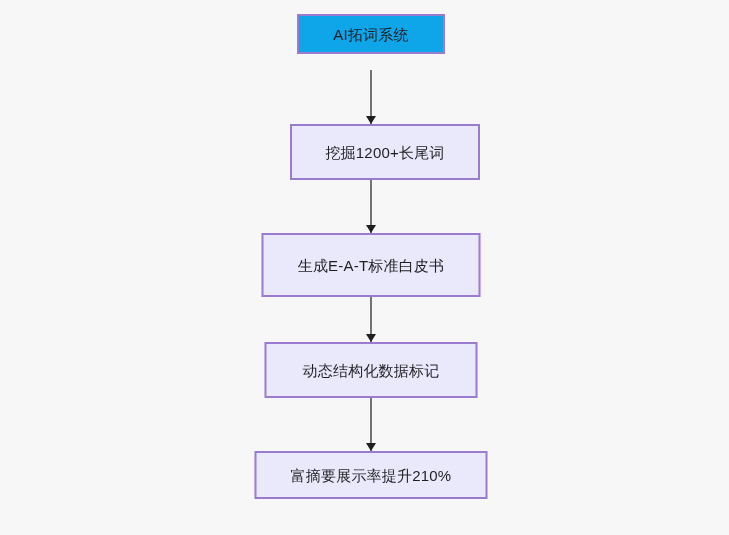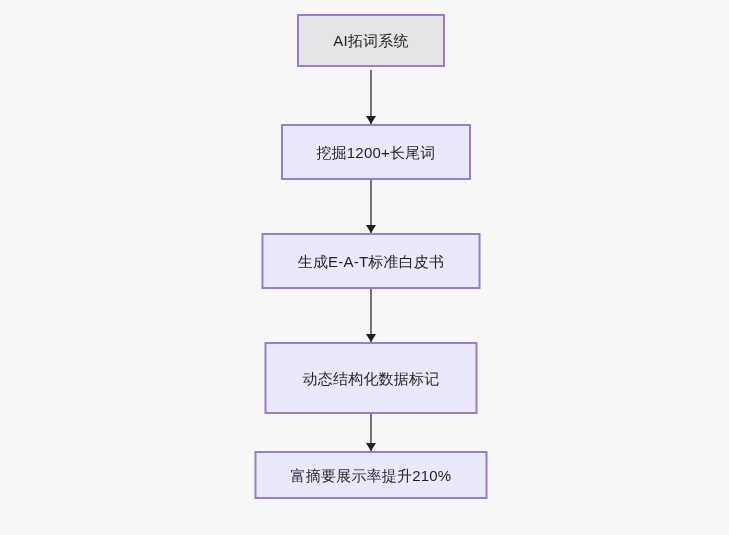--- a/index.html
+++ b/index.html
@@ -83,29 +83,29 @@
   </div>
   <div class="connector" style="left: 371px; top: 289px; height: 53px;">
     <div class="stem" style="height: 53px; background: rgb(115, 115, 115);"></div>
     <div class="head" style="border-top-color: rgb(31, 31, 34);"></div>
   </div>
   <div class="connector" style="left: 371px; top: 398px; height: 53px;">
     <div class="stem" style="height: 53px; background: rgb(115, 115, 115);"></div>
     <div class="head" style="border-top-color: rgb(31, 31, 34);"></div>
   </div>
 
-  <div class="node" style="left: 371px; top: 14px; width: 148px; height: 53px; background: #e5e5e5; border-color: rgb(154, 123, 208);">
+  <div class="node" style="left: 371px; top: 14px; width: 148px; height: 40px; background: #0ea5e9; border-color: rgb(154, 123, 208);">
     <span class="node-label" style="color: rgb(31, 31, 34);">AI拓词系统</span>
   </div>
-  <div class="node" style="left: 376px; top: 124px; width: 190px; height: 56px; background: rgb(234, 232, 251); border-color: rgb(154, 123, 208);">
+  <div class="node" style="left: 385px; top: 124px; width: 190px; height: 56px; background: rgb(234, 232, 251); border-color: rgb(154, 123, 208);">
     <span class="node-label" style="color: rgb(31, 31, 34);">挖掘1200+长尾词</span>
   </div>
-  <div class="node" style="left: 371px; top: 233px; width: 219px; height: 56px; background: rgb(234, 232, 251); border-color: rgb(154, 123, 208);">
+  <div class="node" style="left: 371px; top: 233px; width: 219px; height: 64px; background: rgb(234, 232, 251); border-color: rgb(154, 123, 208);">
     <span class="node-label" style="color: rgb(31, 31, 34);">生成E-A-T标准白皮书</span>
   </div>
-  <div class="node" style="left: 371px; top: 342px; width: 213px; height: 72px; background: rgb(234, 232, 251); border-color: rgb(154, 123, 208);">
+  <div class="node" style="left: 371px; top: 342px; width: 213px; height: 56px; background: rgb(234, 232, 251); border-color: rgb(154, 123, 208);">
     <span class="node-label" style="color: rgb(31, 31, 34);">动态结构化数据标记</span>
   </div>
   <div class="node" style="left: 371px; top: 451px; width: 233px; height: 48px; background: rgb(234, 232, 251); border-color: rgb(154, 123, 208);">
     <span class="node-label" style="color: rgb(31, 31, 34);">富摘要展示率提升210%</span>
   </div>
 
 </div>
 
 </body></html>

